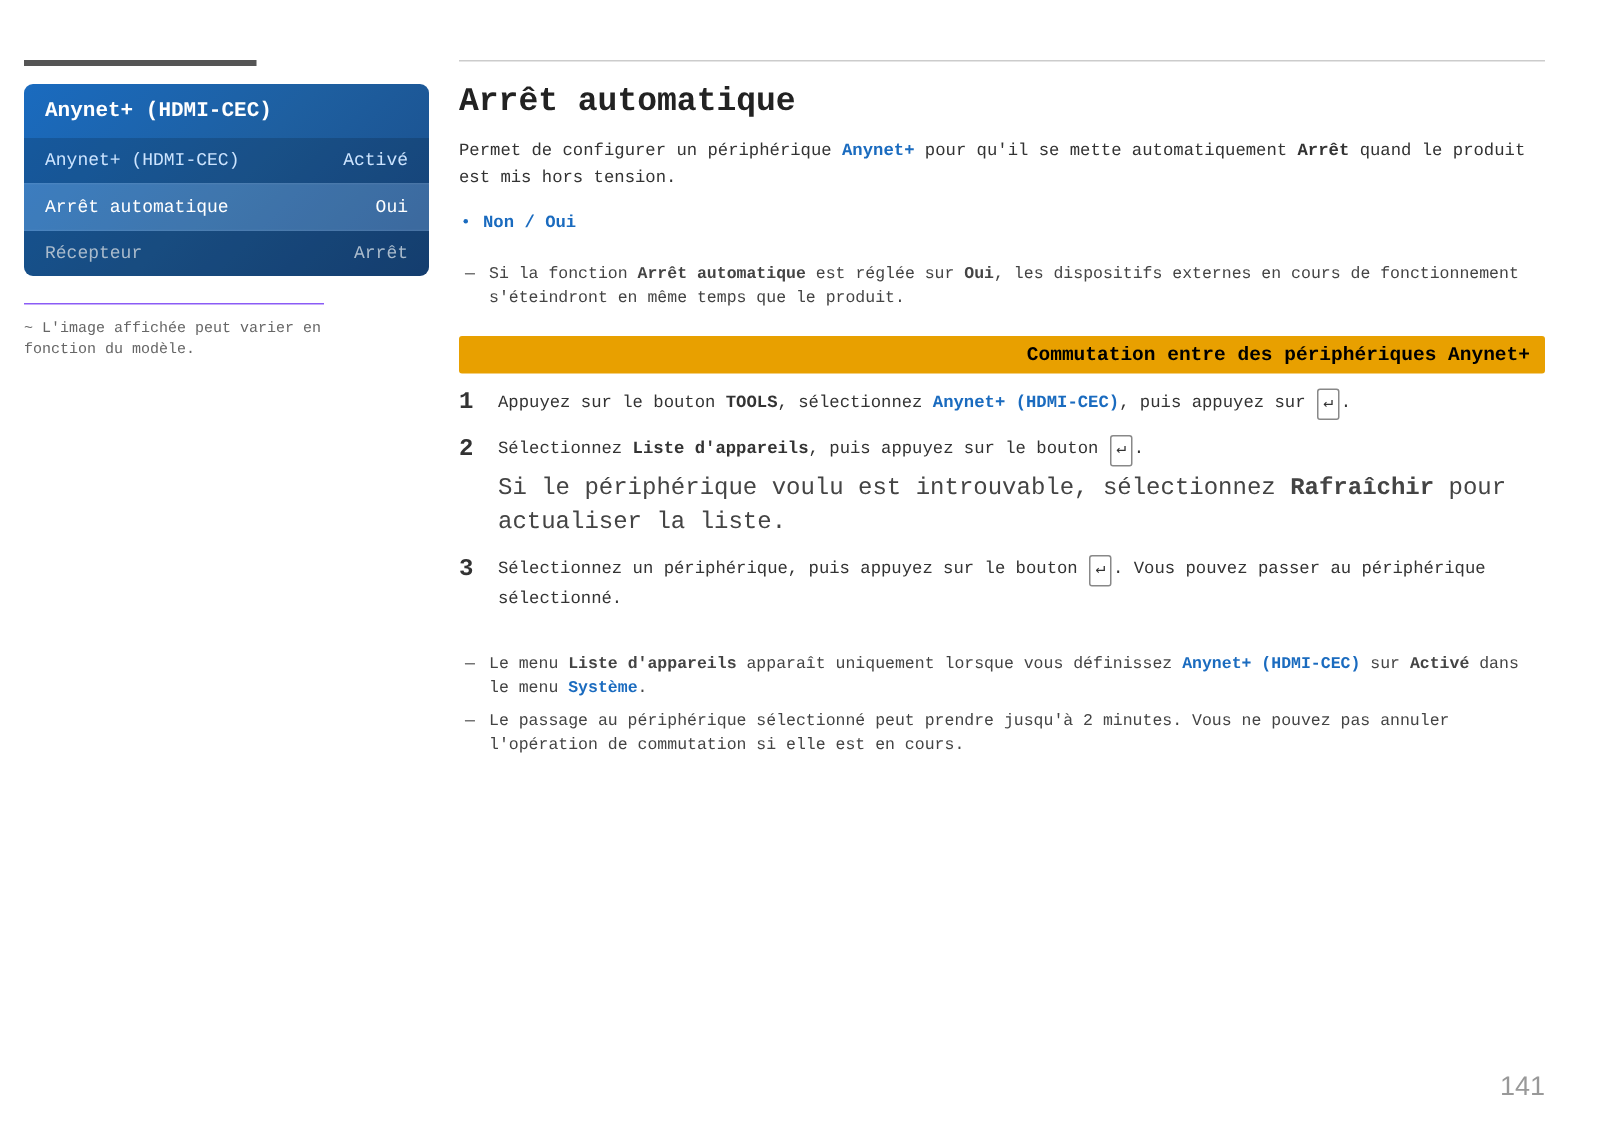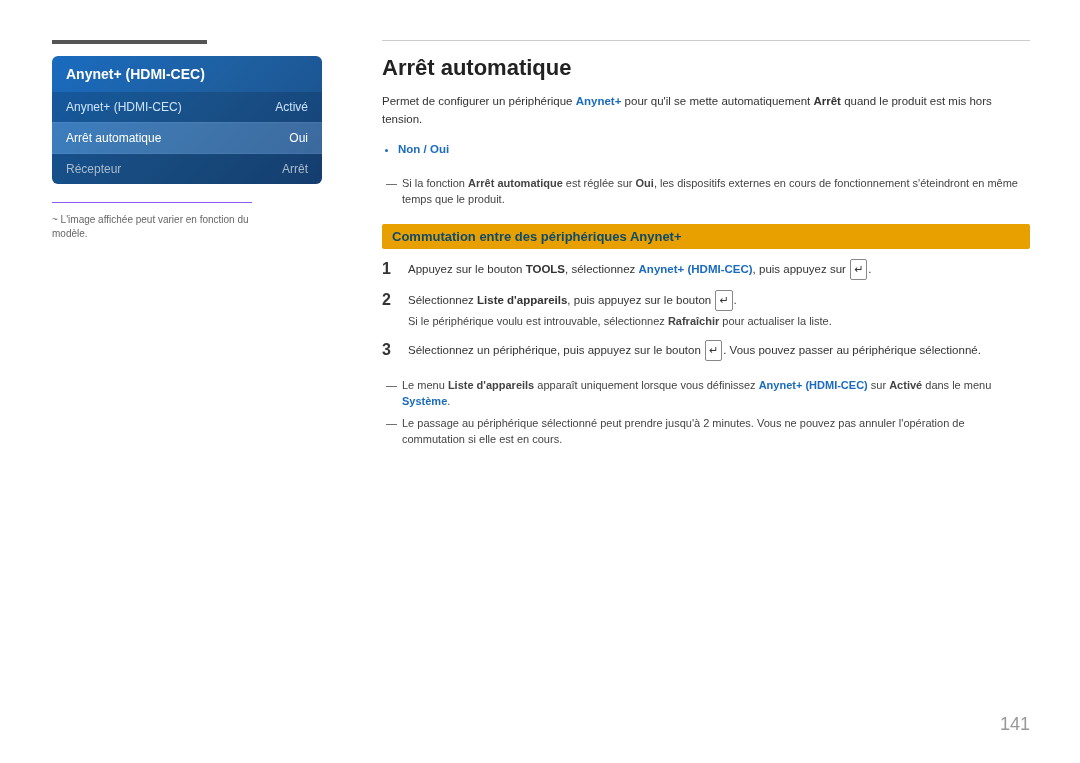--- a/index.html
+++ b/index.html
@@ -12,22 +12,22 @@
       font-size: 12px;
       color: #333;
       overflow: hidden;
       position: relative;
     }
 
     .page-container {
       display: flex;
       width: 100%;
       height: 100%;
-      padding: 40px 50px 40px 52px;
-      gap: 40px;
+      padding: 40px 50px 40px 16px;
+      font-family: Liberation Mono, monospace;
     }
 
     
     .left-panel {
       width: 290px;
       flex-shrink: 0;
       display: flex;
       flex-direction: column;
       gap: 0;
     }
@@ -153,26 +153,27 @@
     }
 
     .dash-note::before {
       content: "—";
       position: absolute;
       left: -8px;
     }
 
     .section-heading {
       background: #e8a000;
-      color: #0c4a6e;
+      color: #000000;
       font-size: 13px;
       font-weight: bold;
       padding: 5px 10px;
       margin: 12px 0 10px 0;
       border-radius: 2px;
+      text-align: right;
     }
 
     .numbered-steps {
       margin-left: 0;
       list-style: none;
       counter-reset: steps;
     }
 
     .step {
       display: flex;
@@ -190,38 +191,38 @@
     }
 
     .step-content {
       font-size: 11.5px;
       color: #333;
       line-height: 1.55;
       flex: 1;
     }
 
     .step-sub-note {
-      font-size: 11px;
+      font-size: 16px;
       color: #444;
       margin-top: 3px;
       margin-left: 0;
       line-height: 1.45;
     }
 
     .enter-icon {
       display: inline-block;
       font-size: 11px;
       border: 1px solid #888;
       padding: 1px 3px;
       border-radius: 2px;
       margin: 0 1px;
     }
 
     .bottom-notes {
-      margin-top: 6px;
+      margin-top: 16px;
     }
 
     .bottom-notes .dash-note {
       margin-bottom: 5px;
     }
 
     .page-number {
       position: absolute;
       bottom: 28px;
       right: 50px;

